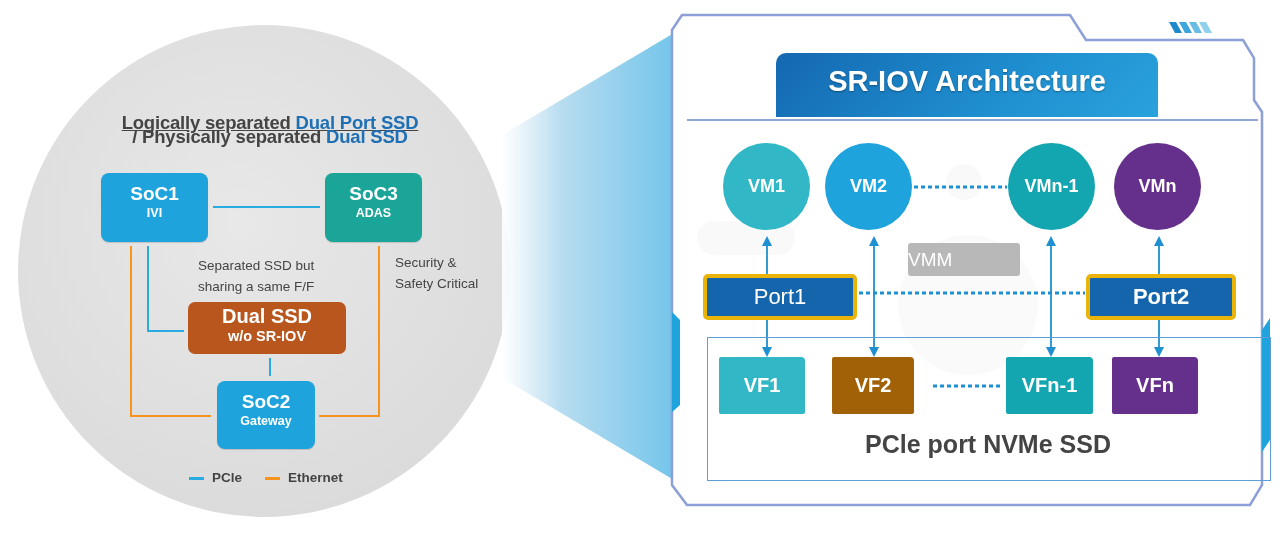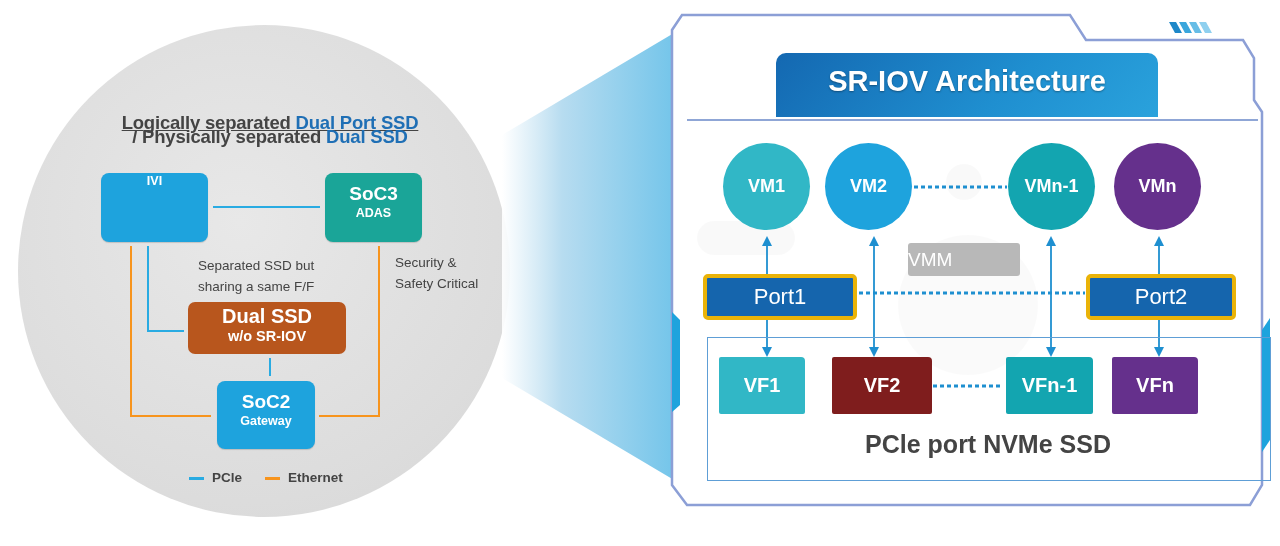--- a/index.html
+++ b/index.html
@@ -67,20 +67,21 @@
   <polyline points="148,246 148,331 184,331" fill="none" stroke="#29abe2" stroke-width="2"></polyline>
 
   <line x1="270" y1="358" x2="270" y2="376" stroke="#29abe2" stroke-width="2"></line>
 
   <polyline points="131,246 131,416 211,416" fill="none" stroke="#f7941d" stroke-width="2"></polyline>
 
   <polyline points="379,246 379,416 319,416" fill="none" stroke="#f7941d" stroke-width="2"></polyline>
 </svg>
 
 <div class="soc" style="left:101px;top:173px;width:107px;height:69px;background:#1ea3dd;">
+  <span class="n">SoC1</span>
   <span class="s">IVI</span>
 </div>
 <div class="soc" style="left:325px;top:173px;width:97px;height:69px;background:#1aa598;">
   <span class="n">SoC3</span>
   <span class="s">ADAS</span>
 </div>
 
 <div class="note" style="left:198px;top:255px;">
   <div>Separated SSD but</div>
   <div>sharing a same F/F</div>
@@ -168,22 +169,22 @@
 </svg>
 
 <div class="vm" style="left: 723px; background: rgb(49, 183, 198);"><span>VM1</span></div>
 <div class="vm" style="left: 825px; background: rgb(30, 163, 221);"><span>VM2</span></div>
 <div class="vm" style="left: 1008px; background: rgb(19, 165, 176);"><span>VMn-1</span></div>
 <div class="vm" style="left: 1114px; background: rgb(101, 48, 140);"><span>VMn</span></div>
 
 <div class="vmm">VMM</div>
 
 <div class="port" style="left:703px;width:146px;">Port1</div>
-<div class="port" style="left:1086px;width:142px;">Port2</div>
+<div class="port" style="left:1086px;width:142px;font-weight:bold;">Port2</div>
 
 <div class="ssd-box"></div>
 
 <div class="vf" style="left: 719px; width: 86px; background: rgb(49, 183, 198);"><span>VF1</span></div>
-<div class="vf" style="left: 832px; width: 100px; background: #7f1d1d;"><span>VF2</span></div>
+<div class="vf" style="left: 832px; width: 82px; background: #a16207;"><span>VF2</span></div>
 <div class="vf" style="left: 1006px; width: 87px; background: rgb(19, 165, 176);"><span>VFn-1</span></div>
 <div class="vf" style="left: 1112px; width: 86px; background: rgb(101, 48, 140);"><span>VFn</span></div>
 
 <div class="ssd-label">PCle port NVMe SSD</div>
 
 </body></html>

